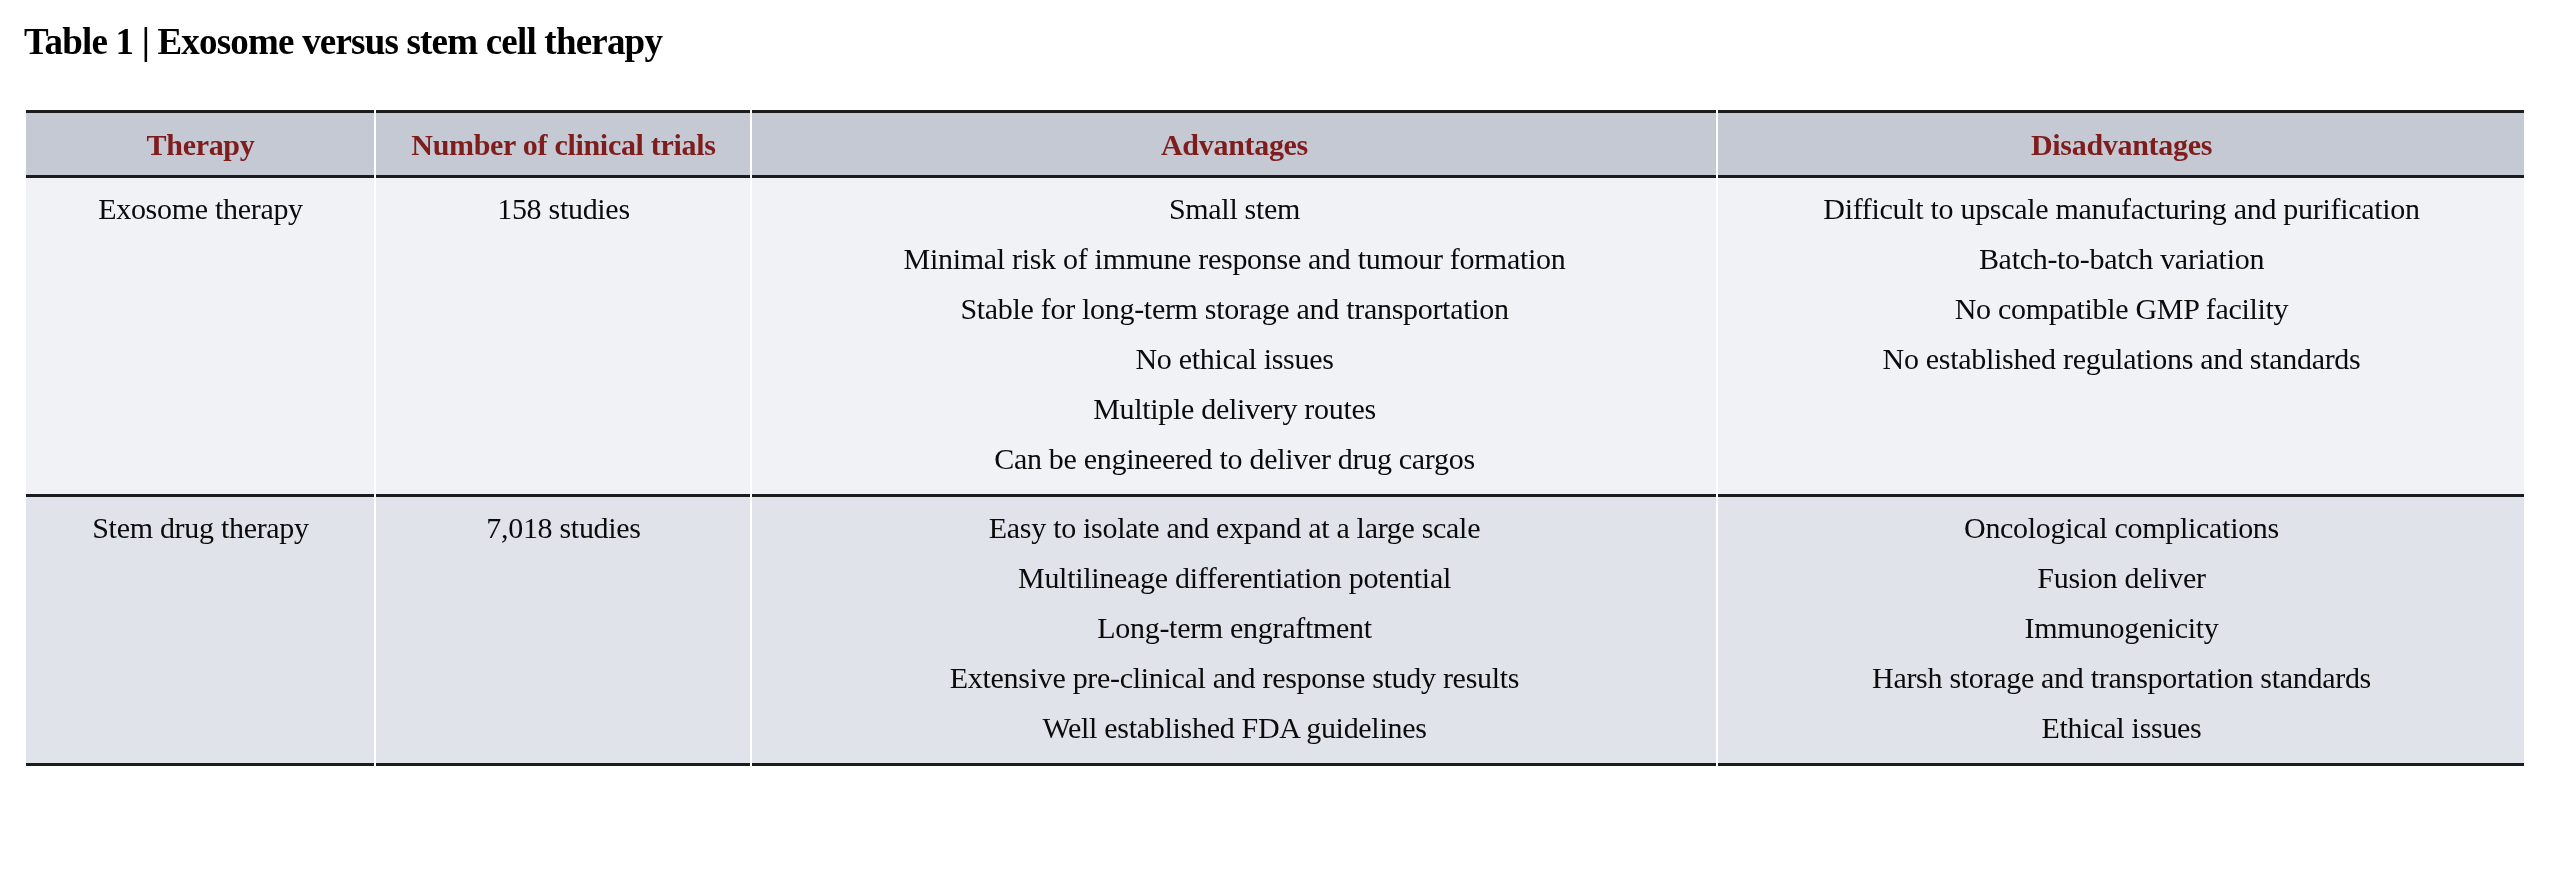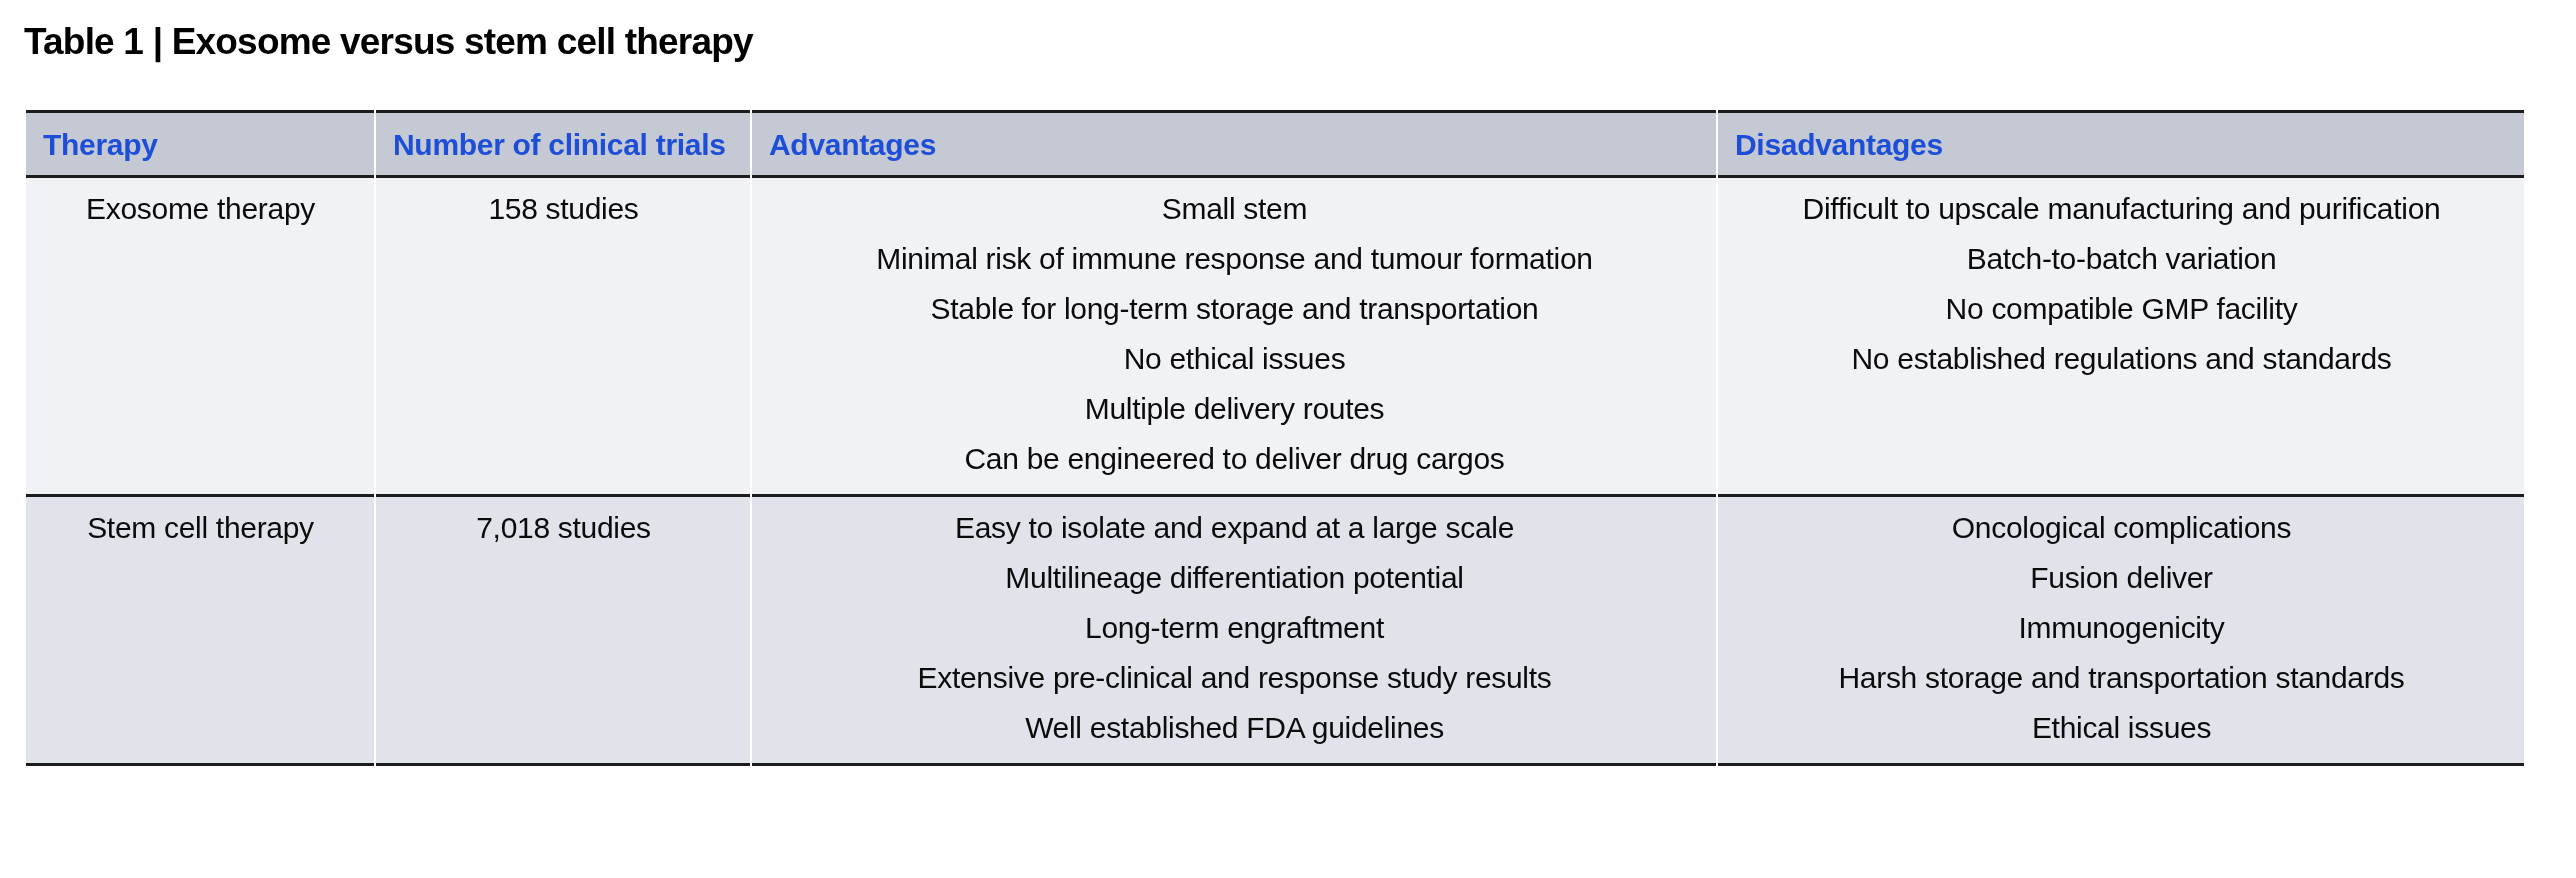--- a/index.html
+++ b/index.html
@@ -8,20 +8,21 @@
     background: #ffffff;
     width: 2576px;
     height: 878px;
     overflow: hidden;
     font-family: "Liberation Sans", "DejaVu Sans", sans-serif;
     color: #0b0b0b;
   }
   .page {
     padding: 16px 0 0 24px;
     width: 2552px;
+    font-family: Liberation Serif, serif;
   }
   .table-title {
     font-size: 37px;
     font-weight: 800;
     letter-spacing: -0.8px;
     line-height: 52px;
     margin: 0 0 42px 0;
     color: #000000;
   }
   table.cmp {
@@ -40,21 +41,22 @@
     word-wrap: break-word;
   }
   thead th {
     background: #c5c9d3;
     border-top: 3px solid #1c1c1c;
     border-bottom: 3px solid #1c1c1c;
     font-weight: 700;
     line-height: 44px;
     padding-top: 10px;
     padding-bottom: 8px;
-    color: #1d4ed8;
+    color: #7f1d1d;
+    text-align: center;
   }
   tbody td {
     line-height: 50px;
     border-bottom: 3px solid #1c1c1c;
     text-align: center;
   }
   tr.row-a td { background: #f1f2f6; }
   tr.row-b td { background: #e0e3ea; }
   td .line { line-height: 50px; }
   .footnote {
@@ -100,21 +102,21 @@
           <div class="line">Can be engineered to deliver drug cargos</div>
         </td>
         <td>
           <div class="line">Difficult to upscale manufacturing and purification</div>
           <div class="line">Batch-to-batch variation</div>
           <div class="line">No compatible GMP facility</div>
           <div class="line">No established regulations and standards</div>
         </td>
       </tr>
       <tr class="row-b">
-        <td>Stem cell therapy</td>
+        <td>Stem drug therapy</td>
         <td>7,018 studies</td>
         <td>
           <div class="line">Easy to isolate and expand at a large scale</div>
           <div class="line">Multilineage differentiation potential</div>
           <div class="line">Long-term engraftment</div>
           <div class="line">Extensive pre-clinical and response study results</div>
           <div class="line">Well established FDA guidelines</div>
         </td>
         <td>
           <div class="line">Oncological complications</div>

